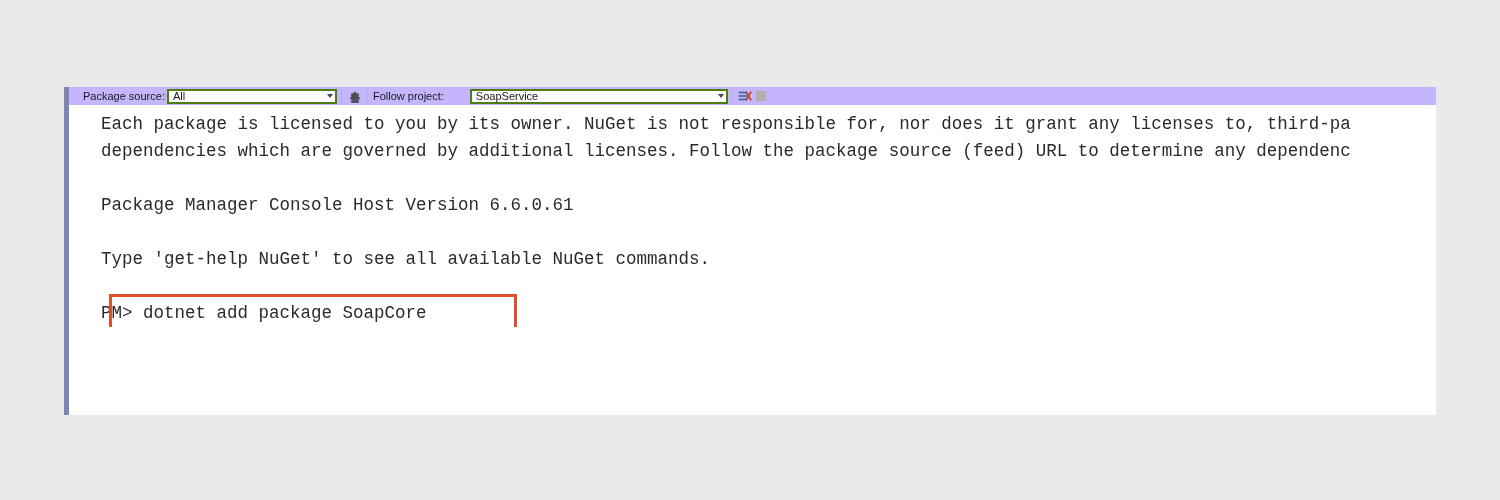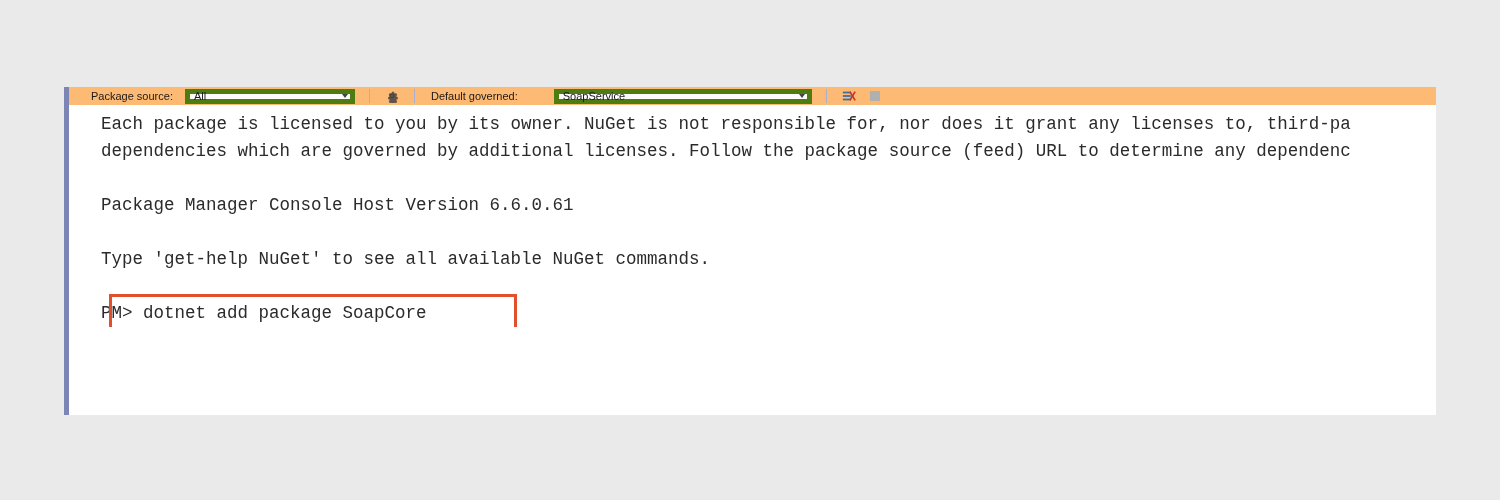--- a/index.html
+++ b/index.html
@@ -16,35 +16,35 @@
     position: absolute;
     left: 64px;
     top: 87px;
     width: 1372px;
     height: 328px;
     background: #ffffff;
     border-left: 5px solid #7c86b4;
   }
   .toolbar {
     height: 18px;
-    background: #fdba74;
+    background: #c4b5fd;
     display: flex;
     align-items: center;
     font-size: 11px;
     color: #1a1a1a;
-    padding-left: 20px;
-    gap: 10px;
+    padding-left: 12px;
+    gap: 0;
     white-space: nowrap;
   }
   .tb-label {
     padding: 0 2px;
   }
   .tb-dropdown {
     background: #fdfdfd;
-    border: 5px solid #4d7c0f;
+    border: 2px solid #4d7c0f;
     height: 15px;
     display: flex;
     align-items: center;
     padding: 0 2px 0 4px;
     font-size: 11px;
     color: #1a1a1a;
     position: relative;
   }
   .dd-source { width: 170px; }
   .dd-project { width: 258px; margin-left: 24px; }
@@ -111,21 +111,21 @@
       <span class="dd-arrow"></span>
     </div>
     <span class="tb-sep"></span>
     <span class="tb-icon">
       <svg class="gear-svg" viewBox="0 0 16 16">
         <path fill="#424242" d="M8 5.2A2.8 2.8 0 1 0 8 10.8 2.8 2.8 0 1 0 8 5.2zM8 9.6A1.6 1.6 0 1 1 8 6.4 1.6 1.6 0 0 1 8 9.6z"></path>
         <path fill="#424242" d="M14.3 9.1l-1.2-.3c-.05-.25-.12-.5-.21-.74l.85-.92c.15-.16.18-.4.07-.6l-.9-1.56c-.11-.2-.34-.29-.55-.22l-1.18.4c-.2-.17-.42-.32-.65-.45l-.1-1.24c-.02-.22-.2-.39-.42-.39H8.2c-.22 0-.4.17-.42.39l-.1 1.24c-.23.13-.45.28-.65.45l-1.18-.4c-.21-.07-.44.02-.55.22l-.9 1.56c-.11.2-.08.44.07.6l.85.92c-.09.24-.16.49-.21.74l-1.2.3c-.21.05-.36.24-.36.46v1.8c0 .22.15.41.36.46l1.2.3c.05.25.12.5.21.74l-.85.92c-.15.16-.18.4-.07.6l.9 1.56c.11.2.34.29.55.22l1.18-.4c.2.17.42.32.65.45l.1 1.24c.02.22.2.39.42.39h1.8c.22 0 .4-.17.42-.39l.1-1.24c.23-.13.45-.28.65-.45l1.18.4c.21.07.44-.02.55-.22l.9-1.56c.11-.2.08-.44-.07-.6l-.85-.92c.09-.24.16-.49.21-.74l1.2-.3c.21-.05.36-.24.36-.46v-1.8c0-.22-.15-.41-.36-.46z" opacity="0.85"></path>
       </svg>
     </span>
     <span class="tb-sep"></span>
-    <span class="tb-label">Default governed:</span>
+    <span class="tb-label">Follow project:</span>
     <div class="tb-dropdown dd-project">
       <span>SoapService</span>
       <span class="dd-arrow"></span>
     </div>
     <span class="tb-sep"></span>
     <span class="tb-icon">
       <svg class="clear-svg" viewBox="0 0 16 16">
         <rect x="1" y="3" width="9" height="2" fill="#3a6ea5"></rect>
         <rect x="1" y="7" width="9" height="2" fill="#3a6ea5"></rect>
         <rect x="1" y="11" width="9" height="2" fill="#3a6ea5"></rect>

